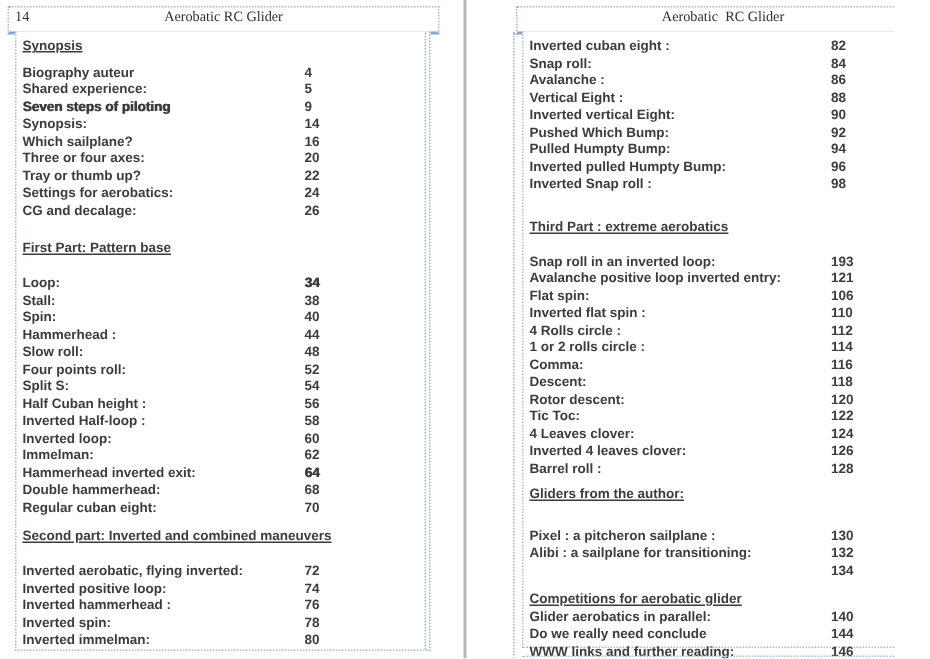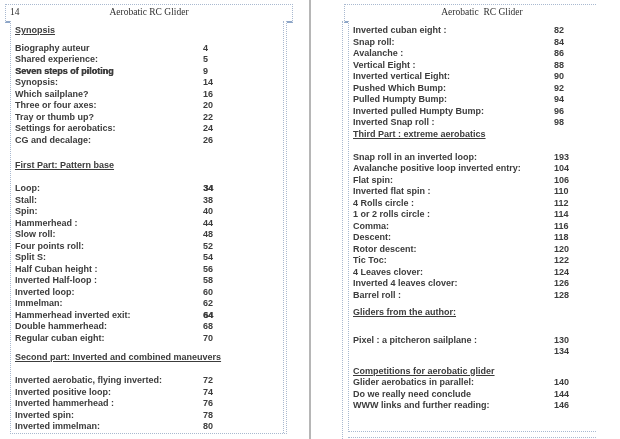--- a/index.html
+++ b/index.html
@@ -96,36 +96,37 @@
       <div class="rows">
           <div class="row" style="margin-top: 0px;"><span class="lbl">Inverted cuban eight :</span><span class="num">82</span></div>
           <div class="row"><span class="lbl">Snap roll:</span><span class="num">84</span></div>
           <div class="row"><span class="lbl">Avalanche :</span><span class="num">86</span></div>
           <div class="row"><span class="lbl">Vertical Eight :</span><span class="num">88</span></div>
           <div class="row"><span class="lbl">Inverted vertical Eight:</span><span class="num">90</span></div>
           <div class="row"><span class="lbl">Pushed Which Bump:</span><span class="num">92</span></div>
           <div class="row"><span class="lbl">Pulled Humpty Bump:</span><span class="num">94</span></div>
           <div class="row"><span class="lbl">Inverted pulled Humpty Bump:</span><span class="num">96</span></div>
           <div class="row"><span class="lbl">Inverted Snap roll :</span><span class="num">98</span></div>
-          <div class="row" style="margin-top: 0; margin-bottom: 11.5px;"><span class="lbl heading">Third Part : extreme aerobatics</span></div>
+          <div class="row" style="margin-top: 17px; margin-bottom: 11.5px;"><span class="lbl heading">Third Part : extreme aerobatics</span></div>
           <div class="row"><span class="lbl">Snap roll in an inverted loop:</span><span class="num">193</span></div>
-          <div class="row"><span class="lbl">Avalanche positive loop inverted entry:</span><span class="num">104</span></div>
+          <div class="row"><span class="lbl">Avalanche positive loop inverted entry:</span><span class="num">121</span></div>
           <div class="row"><span class="lbl">Flat spin:</span><span class="num">106</span></div>
           <div class="row"><span class="lbl">Inverted flat spin :</span><span class="num">110</span></div>
           <div class="row"><span class="lbl">4 Rolls circle :</span><span class="num">112</span></div>
           <div class="row"><span class="lbl">1 or 2 rolls circle :</span><span class="num">114</span></div>
           <div class="row"><span class="lbl">Comma:</span><span class="num">116</span></div>
           <div class="row"><span class="lbl">Descent:</span><span class="num">118</span></div>
           <div class="row"><span class="lbl">Rotor descent:</span><span class="num">120</span></div>
           <div class="row"><span class="lbl">Tic Toc:</span><span class="num">122</span></div>
           <div class="row"><span class="lbl">4 Leaves clover:</span><span class="num">124</span></div>
           <div class="row"><span class="lbl">Inverted 4 leaves clover:</span><span class="num">126</span></div>
           <div class="row"><span class="lbl">Barrel roll :</span><span class="num">128</span></div>
           <div class="row" style="margin-top: 6px; margin-bottom: 16px;"><span class="lbl heading">Gliders from the author:</span></div>
           <div class="row"><span class="lbl">Pixel : a pitcheron sailplane :</span><span class="num">130</span></div>
+          <div class="row"><span class="lbl">Alibi : a sailplane for transitioning:</span><span class="num">132</span></div>
           <div class="row"><span class="num">134</span></div>
           <div class="row" style="margin-top: 8px; margin-bottom: 0px;"><span class="lbl heading">Competitions for aerobatic glider</span></div>
           <div class="row"><span class="lbl">Glider aerobatics in parallel:</span><span class="num">140</span></div>
           <div class="row"><span class="lbl">Do we really need conclude</span><span class="num">144</span></div>
           <div class="row"><span class="lbl">WWW links and further reading:</span><span class="num">146</span></div>
         </div>
     </div>
     <div class="below-line"></div>
   </div>
 

